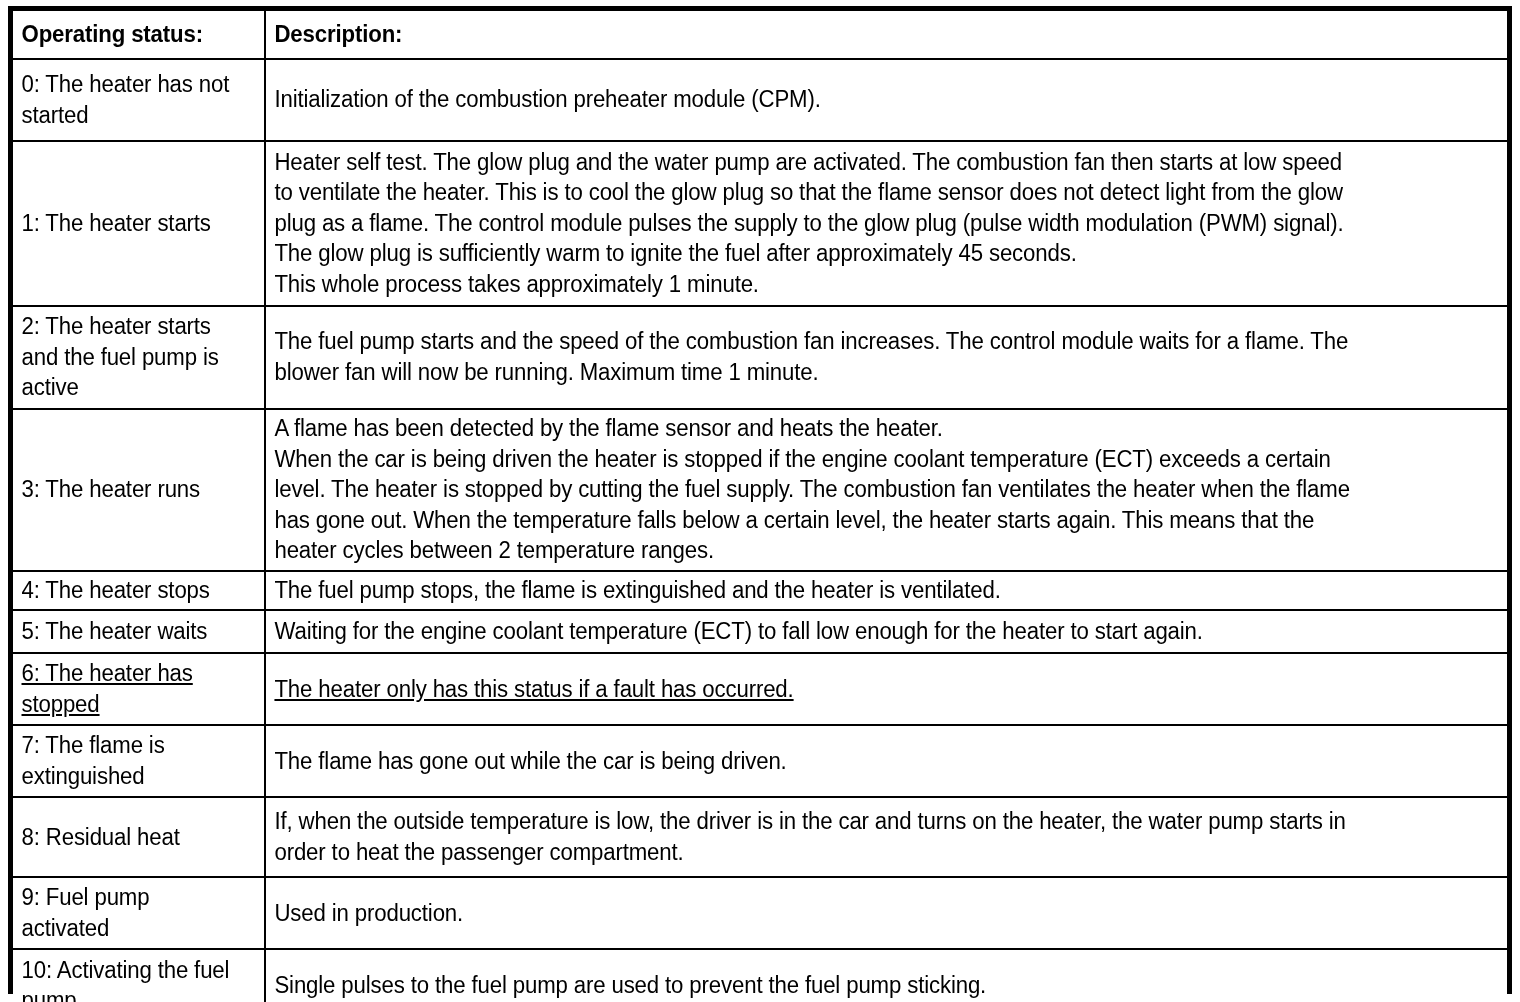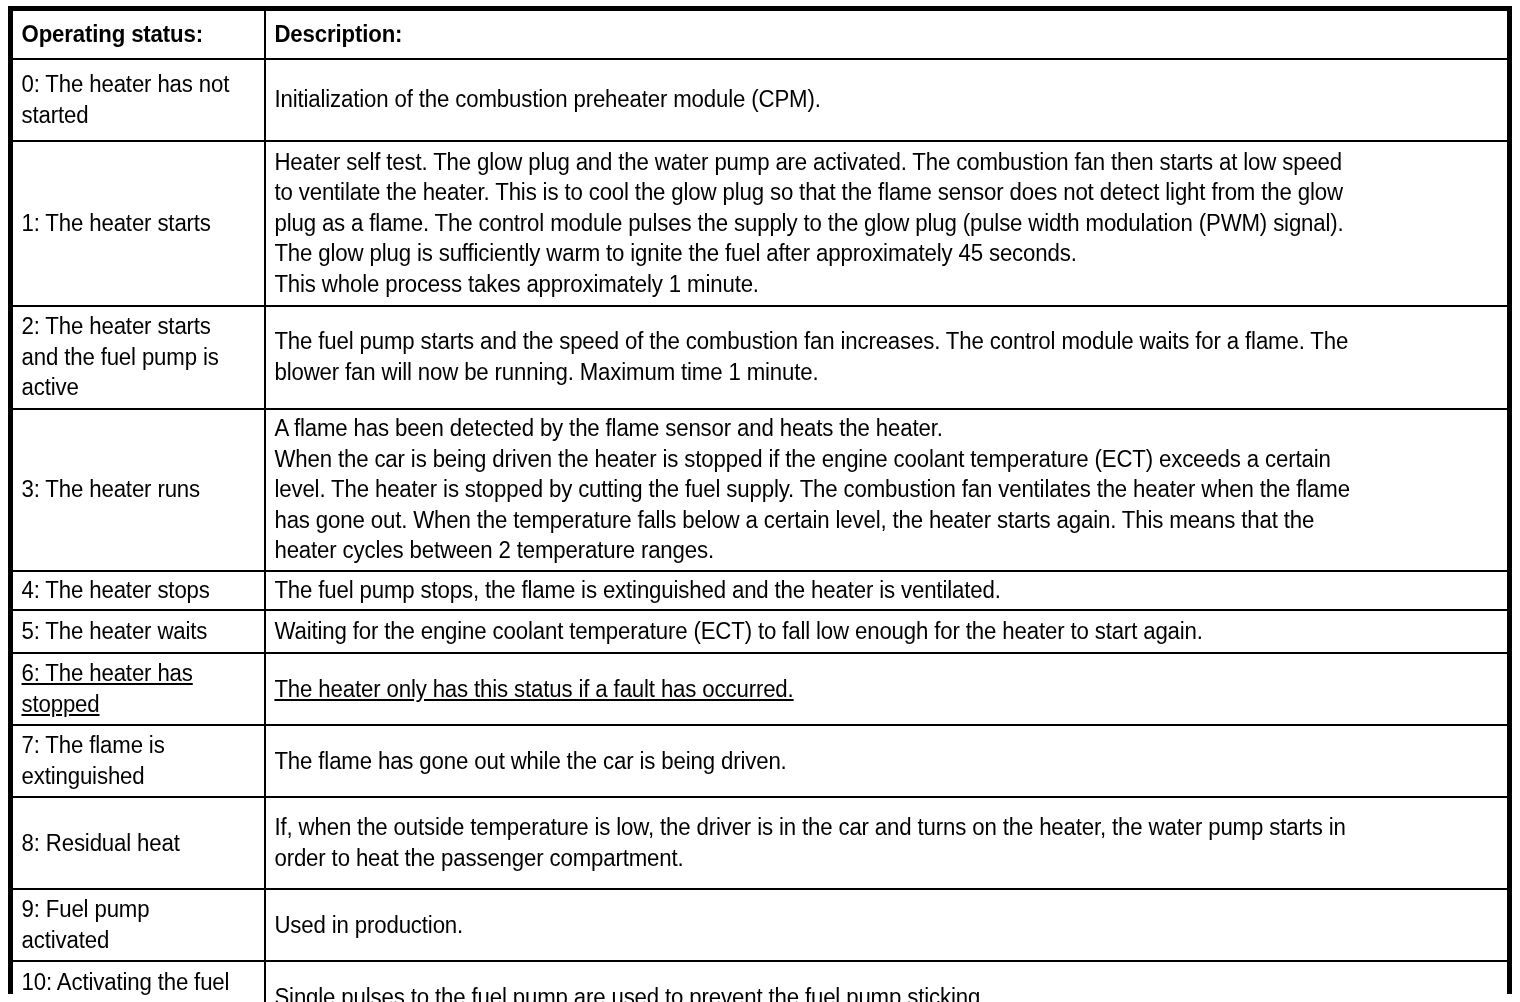--- a/index.html
+++ b/index.html
@@ -96,21 +96,21 @@
   
   tr[data-row-h="hdr"] { height: 48px; border-radius: 15px; }
   tr[data-row-h="r0"]  { height: 82px; padding-left: 17px; }
   tr[data-row-h="r1"]  { height: 165px; }
   tr[data-row-h="r2"]  { height: 103px; }
   tr[data-row-h="r3"]  { height: 155px; }
   tr[data-row-h="r4"]  { height: 28px; }
   tr[data-row-h="r5"]  { height: 43px; }
   tr[data-row-h="r6"]  { height: 72px; text-decoration: underline; }
   tr[data-row-h="r7"]  { height: 72px; }
-  tr[data-row-h="r8"]  { height: 92px; margin-top: 20px; }
+  tr[data-row-h="r8"]  { height: 80px; margin-top: 20px; }
   tr[data-row-h="r9"]  { height: 72px; }
   tr[data-row-h="r10"] { height: 72px; }
 </style>
 </head>
 <body>
 
 <div class="page">
   <div class="table-frame">
     <table class="status-table">
       <colgroup>

